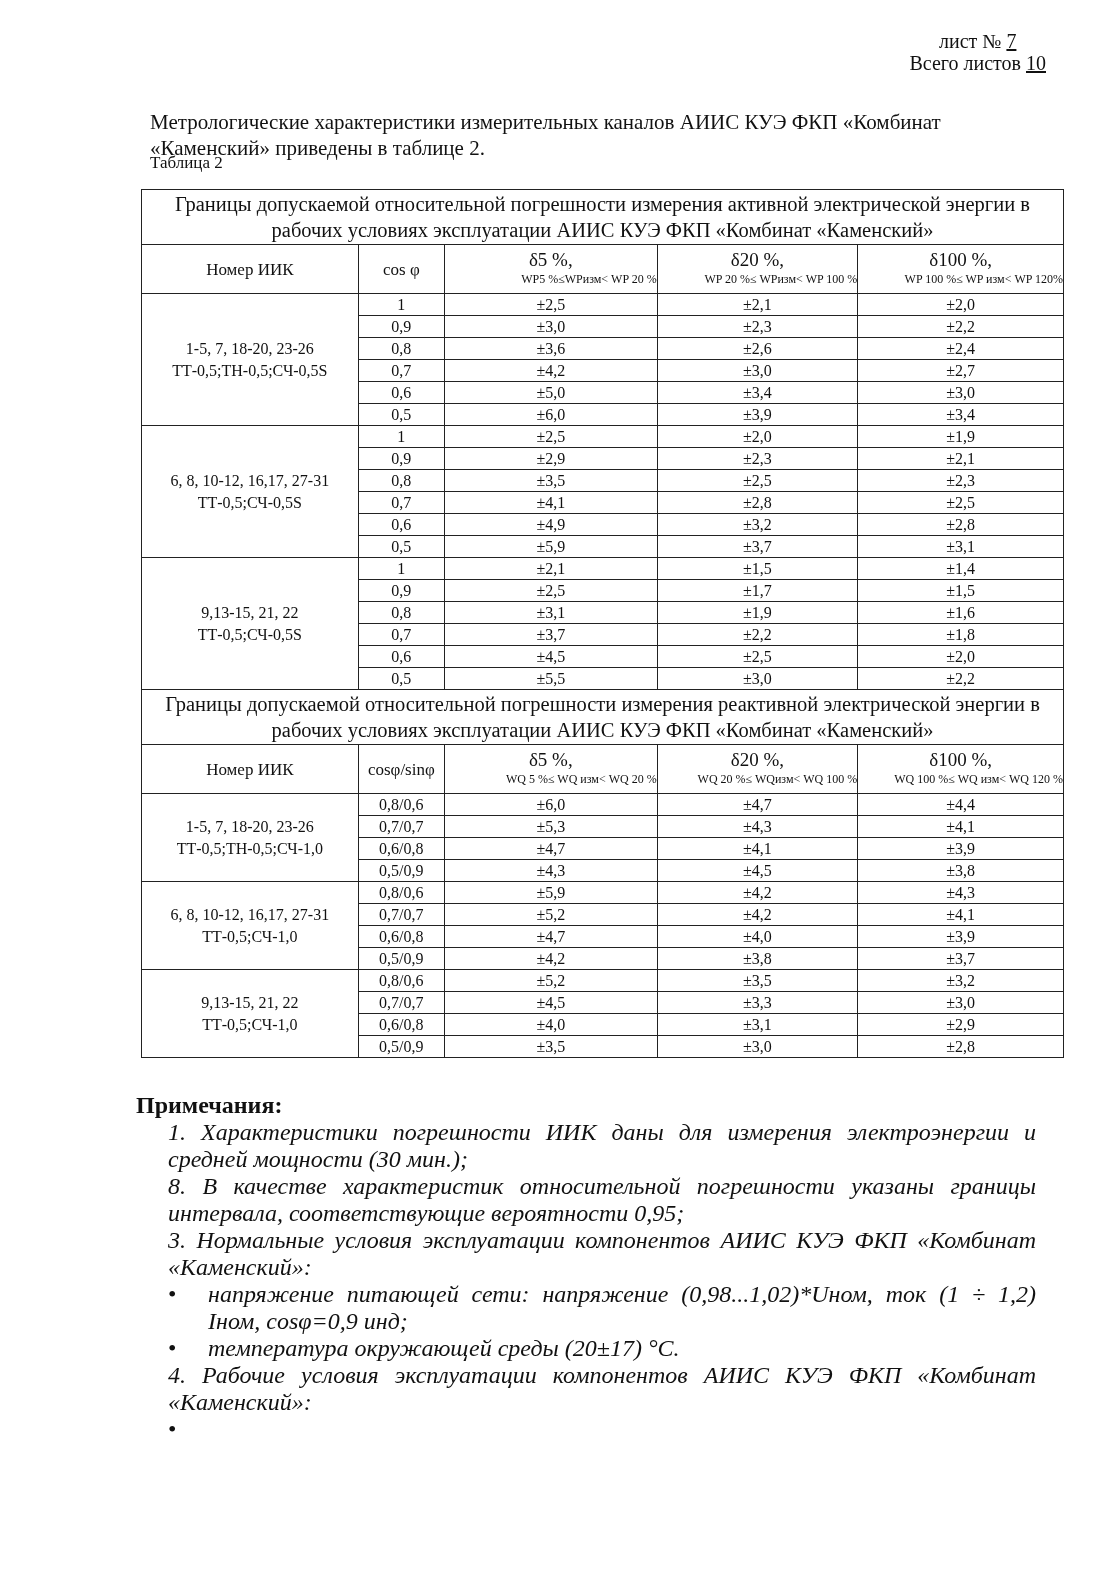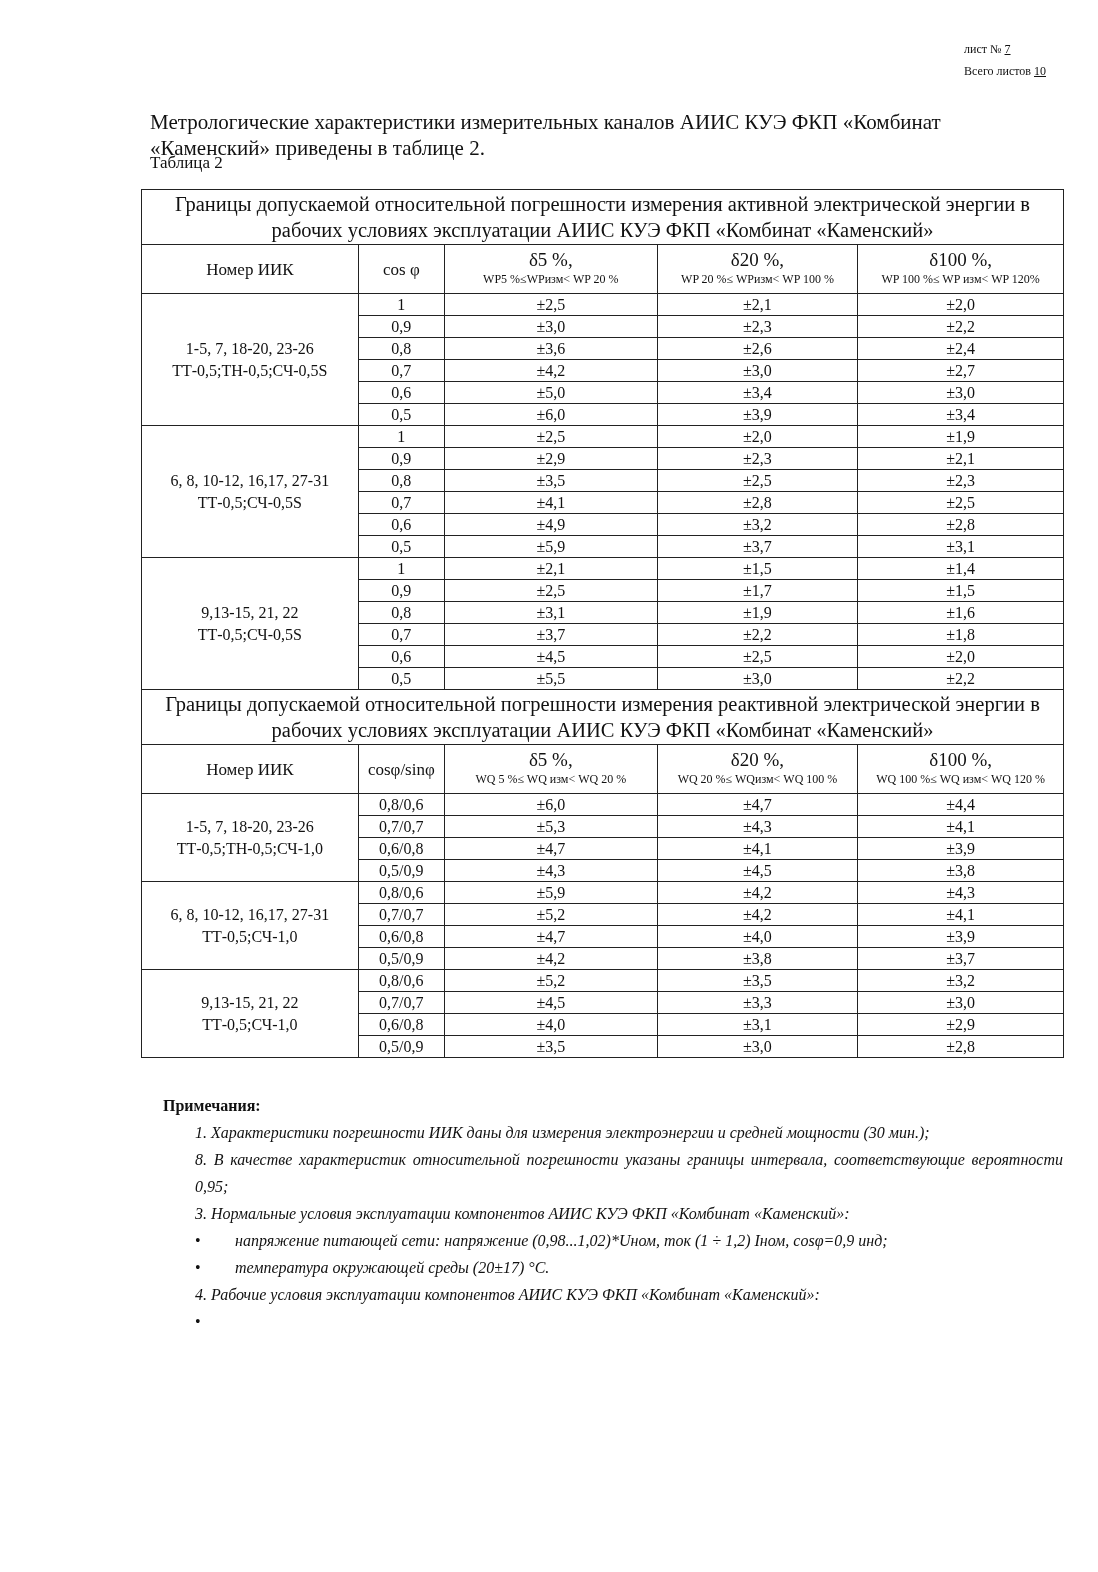--- a/index.html
+++ b/index.html
@@ -1,29 +1,29 @@
 <!DOCTYPE html>
 <html><head>
 <meta charset="utf-8">
 <style>
   html, body { margin:0; padding:0; background:#ffffff; }
   body { width:1098px; height:1572px; position:relative; font-family:"Liberation Serif","DejaVu Serif",serif; color:#111; }
-  .sheet { position:absolute; right:52px; top:38px; text-align:left; font-size:12px; line-height:22px; }
+  .sheet { position:absolute; right:52px; top:30px; text-align:center; font-size:20px; line-height:22px; }
   .sheet u { text-decoration:underline; }
   .intro { position:absolute; left:150px; top:109px; width:900px; font-size:21px; line-height:26px; }
   .tcap { position:absolute; left:150px; top:150px; font-size:17px; line-height:26px; }
   table.t2 { position:absolute; left:141px; top:189px; width:923px; border-collapse:collapse; font-size:16px; }
   table.t2 td, table.t2 th { border:1px solid #222; padding:0; text-align:center; font-weight:normal; line-height:21px; height:21px; }
   table.t2 .sect { font-size:20.5px; line-height:26px; padding:1px 6px; }
   table.t2 .hdr { height:48px; font-size:17px; }
   .delta { display:block; font-size:19px; line-height:20px; }
-  .wsub { display:block; font-size:12px; line-height:18px; white-space:nowrap; }
+  .wsub { display:block; font-size:12px; line-height:18px; white-space:nowrap;text-align:right; }
   .iik { line-height:22px !important; font-size:16px; }
   .col-iik { width:216px; } .col-cos { width:86px; } .col-d5 { width:212px; } .col-d20 { width:200px; } .col-d100 { width:205px; }
-  .notes { position:absolute; left:163px; top:1092px; width:900px; font-size:16px; line-height:27px; }
+  .notes { position:absolute; left:136px; top:1092px; width:900px; font-size:24px; line-height:27px; }
   .notes .ttl { font-weight:bold; }
   .notes .it { font-style:italic; text-align:justify;margin-left:32px; }
   .notes ul { margin:0; padding-left:52px; list-style:none; }
   .notes li { position:relative; font-style:italic; text-align:justify; padding-left:20px; }
   .notes li .bul { position:absolute; left:-20px; top:0; font-style:normal; }
 </style>
 </head>
 <body>
 
 <div class="sheet">

